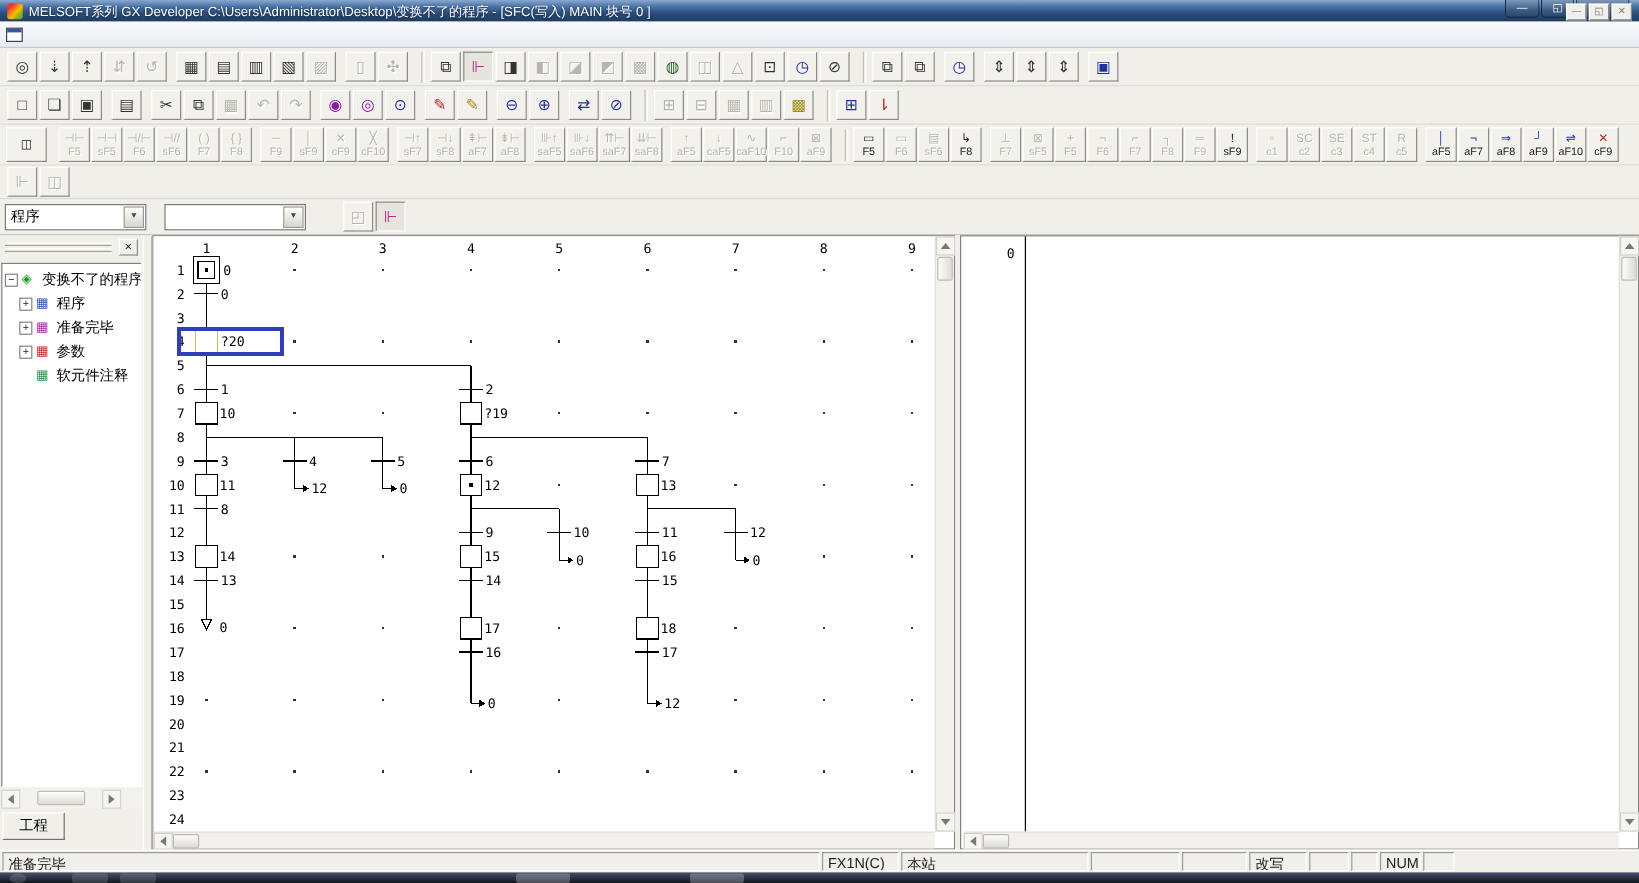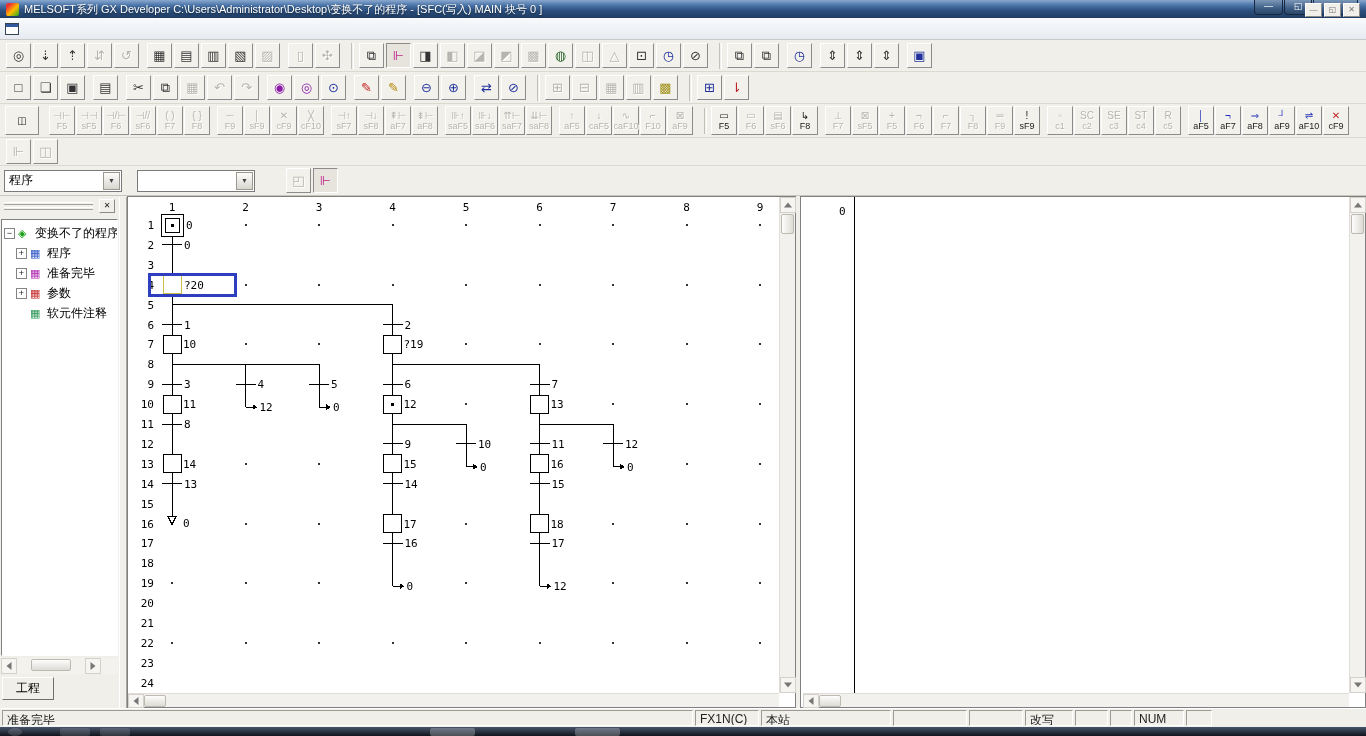--- a/index.html
+++ b/index.html
@@ -667,27 +667,27 @@
     <div class="sbtn">
         <i class="tri left"></i>
       </div>
     <div class="thumb-h" style="width:22px"></div>
   </div>
 </div>
 
 <div class="statusbar" id="statusbar">
     <div class="seg flex">准备完毕</div>
     <div class="seg" style="width: 64px;">FX1N(C)</div>
-    <div class="seg" style="width: 130px;">本站</div>
+    <div class="seg" style="width: 156px;">本站</div>
     <div class="seg" style="width: 74px;"></div>
     <div class="seg" style="width: 54px;"></div>
     <div class="seg" style="width: 48px;">改写</div>
     <div class="seg" style="width: 33px;"></div>
     <div class="seg" style="width: 22px;"></div>
-    <div class="seg" style="width: 50px;">NUM</div>
+    <div class="seg" style="width: 34px;">NUM</div>
     <div class="seg" style="width: 26px;"></div>
     <div style="width: 150px;"></div>
   </div>
 
 <div class="taskbar">
   <div class="tk" style="left:8px;width:14px;border-radius:50%"></div>
   <div class="tk" style="left:60px"></div>
   <div class="tk" style="left:100px"></div>
   <div class="tk" style="left:430px;width:45px;background:rgba(255,255,255,.25)"></div>
   <div class="tk" style="left:575px;width:45px;background:rgba(255,255,255,.25)"></div>

